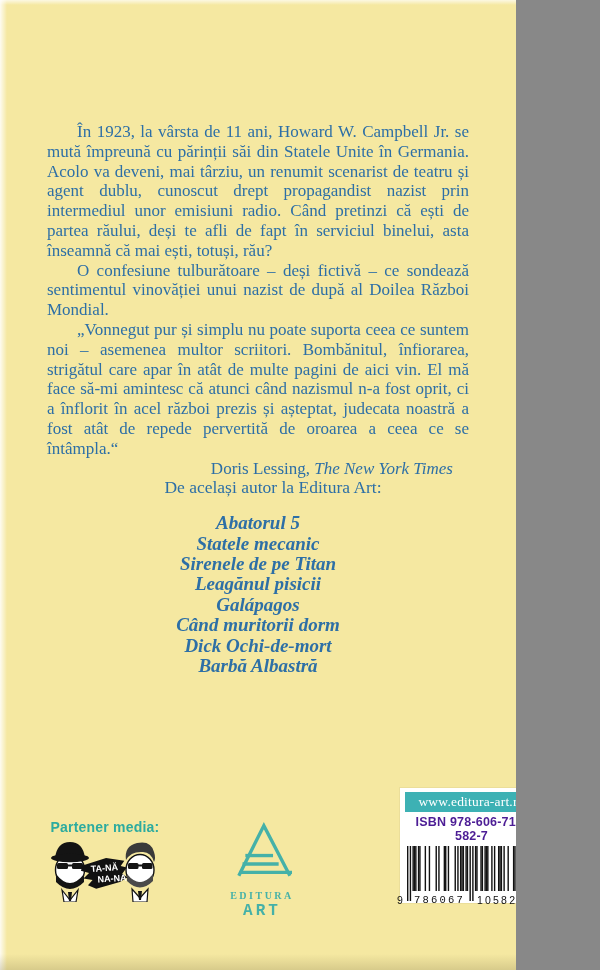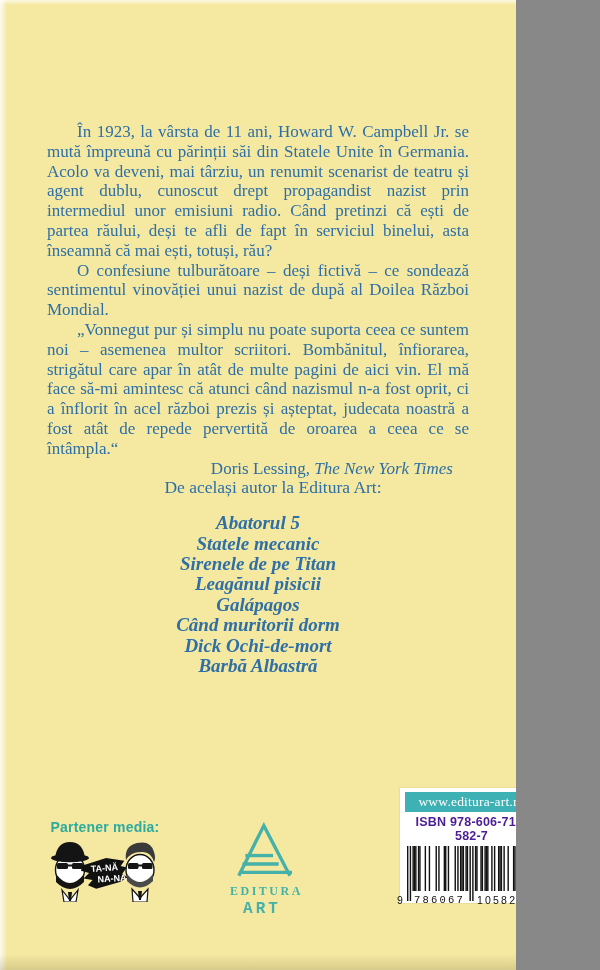--- a/index.html
+++ b/index.html
@@ -33,21 +33,21 @@
   
   .partner{position:absolute;left:44px;top:819px;width:122px;text-align:center;}
   .partner-label{
     font-family:"Liberation Sans", sans-serif;font-weight:bold;
     font-size:14px;color:#2cab9f;letter-spacing:.2px;
   }
   .partner-logo{margin-top:3px;}
 
   .publisher{position:absolute;left:230px;top:820px;width:64px;text-align:center;color:#45b1a8;}
   .publisher .imprint-top{
-    font-size:12px;letter-spacing:2.5px;font-weight:bold;margin-top:2px;
+    font-size:10px;letter-spacing:2.5px;font-weight:bold;margin-top:8px;
   }
   .publisher .imprint-bottom{
     font-size:16px;letter-spacing:3px;font-weight:bold;margin-top:1px;font-family:Liberation Mono, monospace;
   }
 
   .barcode-panel{
     position:absolute;left:400px;top:788px;width:143px;height:115px;
     background:#fff;box-shadow:0 0 0 1px rgba(0,0,0,.04);
     box-sizing:border-box;padding:4px 5px 0 5px;text-align:center;
   }

